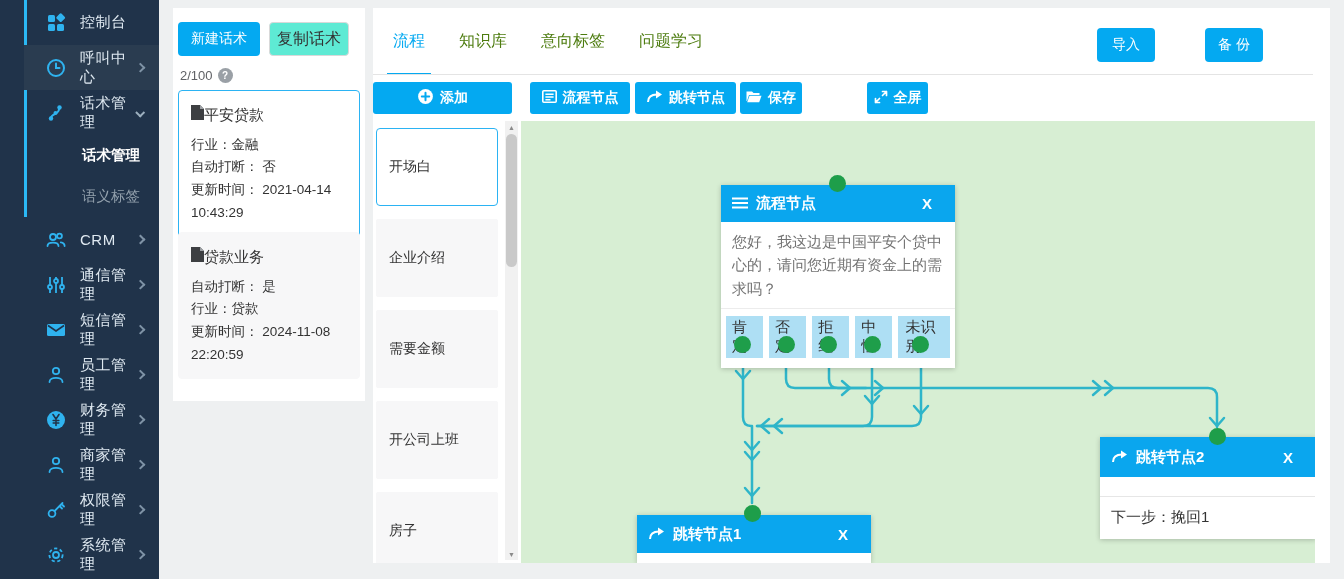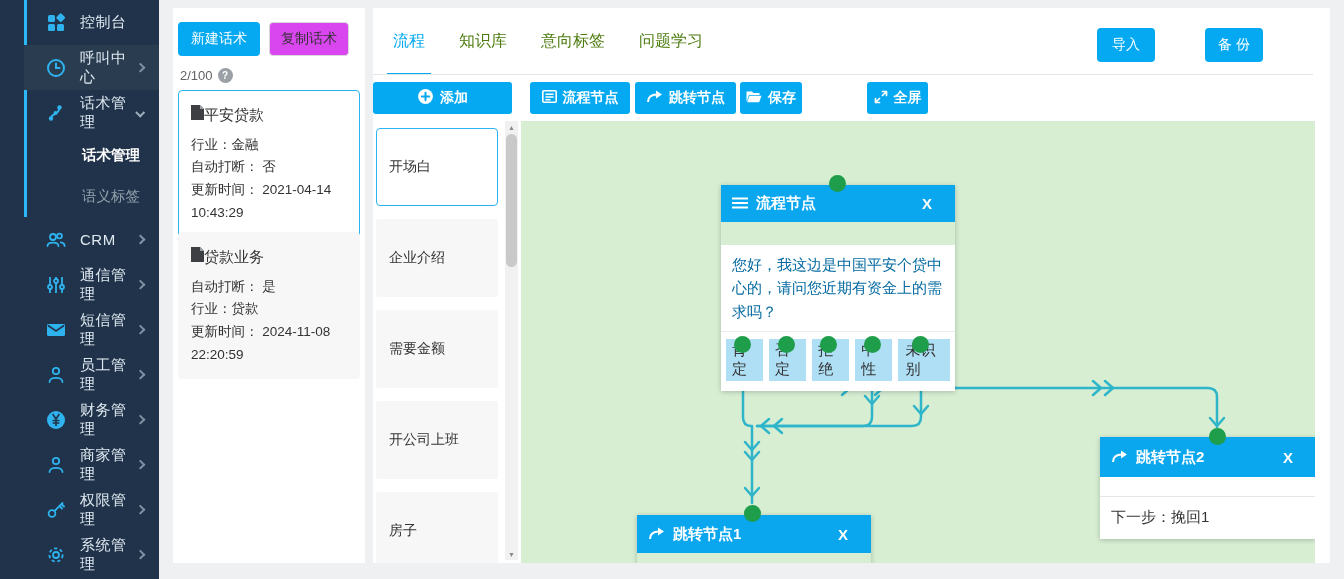--- a/index.html
+++ b/index.html
@@ -14,24 +14,24 @@
   .side-item.hl::before { content:""; position:absolute; left:0; top:0; bottom:0; width:3px; background:#2bb8f4; }
   .side-item.shade { background:#2a3c50; }
   .chev-r { margin-left:auto; margin-right:15px; width:7px; height:7px; border-top:2px solid #7f93a6; border-right:2px solid #7f93a6; transform:rotate(45deg); }
   .chev-d { margin-left:auto; margin-right:15px; width:7px; height:7px; border-top:2px solid #9db0bf; border-right:2px solid #9db0bf; transform:rotate(135deg); }
   .side-group { position:relative; }
   .side-group::before { content:""; position:absolute; left:0; top:0; bottom:0; width:3px; background:#2bb8f4; z-index:2; }
   .side-sub { height:41px; display:flex; align-items:center; padding-left:58px; font-size:14.5px; color:#93a1ad; cursor:pointer; }
   .side-sub.active { color:#ffffff; font-weight:bold; }
 
   
-  .script-panel { position:absolute; left:173px; top:8px; width:192px; height:555px; background:#fff; }
+  .script-panel { position:absolute; left:173px; top:8px; width:192px; height:393px; background:#fff; }
   .sp-buttons { position:absolute; left:5px; top:14px; display:flex; gap:9px; }
   .btn-new { width:82px; height:34px; background:#04a9f1; color:#fff; font-size:14px; border:none; border-radius:4px; cursor:pointer; }
-  .btn-copy { width:80px; height:34px; background:#d946ef; color:#333; font-size:14px; border:1px solid #d9d9d9; border-radius:4px; cursor:pointer; }
+  .btn-copy { width:80px; height:34px; background:#5eead4; color:#333; font-size:16px; border:1px solid #d9d9d9; border-radius:4px; cursor:pointer; }
   .sp-counter { position:absolute; left:7px; top:60px; font-size:13px; color:#606266; display:flex; align-items:center; gap:5px; }
   .help-ico { width:15px; height:15px; border-radius:50%; background:#9aa0a6; color:#fff; font-size:10px; font-weight:bold; display:flex; align-items:center; justify-content:center; cursor:pointer; }
   .s-card { position:absolute; left:5px; width:182px; padding:11px 12px; border-radius:4px; font-size:13.5px; color:#333; line-height:1.7; cursor:pointer; }
   .s-card.sel { top:82px; border:1px solid #2bb3f3; background:#fff; }
   .s-card.plain { top:224px; background:#f7f7f8; border:1px solid #f7f7f8; }
   .s-card .t-row { display:flex; align-items:center; font-size:15px; margin-bottom:6px; }
 
   
   .main-panel { position:absolute; left:373px; top:8px; width:957px; height:555px; background:#fff; }
   .tabs-row { position:relative; height:67px; }
@@ -61,21 +61,21 @@
   .v-arrow.up { top:0; }
   .v-arrow.down { bottom:0; }
   .v-thumb { position:absolute; left:1px; top:13px; width:11px; height:133px; background:#c9c9c9; border-radius:6px; cursor:pointer; }
 
   .canvas { position:absolute; left:148px; top:0; width:794px; height:442px; background:#d7eed3; overflow:hidden; cursor:grab; }
   .canvas svg.wires { position:absolute; left:0; top:0; z-index:1; }
 
   .fcard { position:absolute; z-index:2; box-shadow:0 1px 5px rgba(0,0,0,0.22); font-size:15px; }
   .fc-head { background:#0aa6ee; color:#fff; display:flex; align-items:center; padding:0 11px; gap:8px; font-weight:bold; }
   .fc-x { margin-left:auto; font-size:15px; font-weight:bold; cursor:pointer; padding-right:12px; }
-  .fc-body { background:#fff; color:#0369a1; padding:8px 11px; line-height:1.55;margin-top:23px; }
+  .fc-body { background:#fff; color:#737373; padding:8px 11px; line-height:1.55; }
   .tag-row { background:#fff; border-top:1px solid #ececec; padding:7px 5px 10px 5px; display:flex; gap:6px; }
   .tag { background:#aedff4; color:#333; font-size:15px; padding:2px 6px; cursor:pointer; }
   .tag.wide { padding:2px 7px; }
 
   .card-flow { left:200px; top:64px; width:234px; }
   .card-flow .fc-head { height:37px; }
   .card-jump1 { left:116px; top:394px; width:234px; }
   .card-jump1 .fc-head { height:38px; }
   .card-jump1 .fc-body { height:10px; padding:0; }
   .card-jump2 { left:579px; top:316px; width:216px; }

